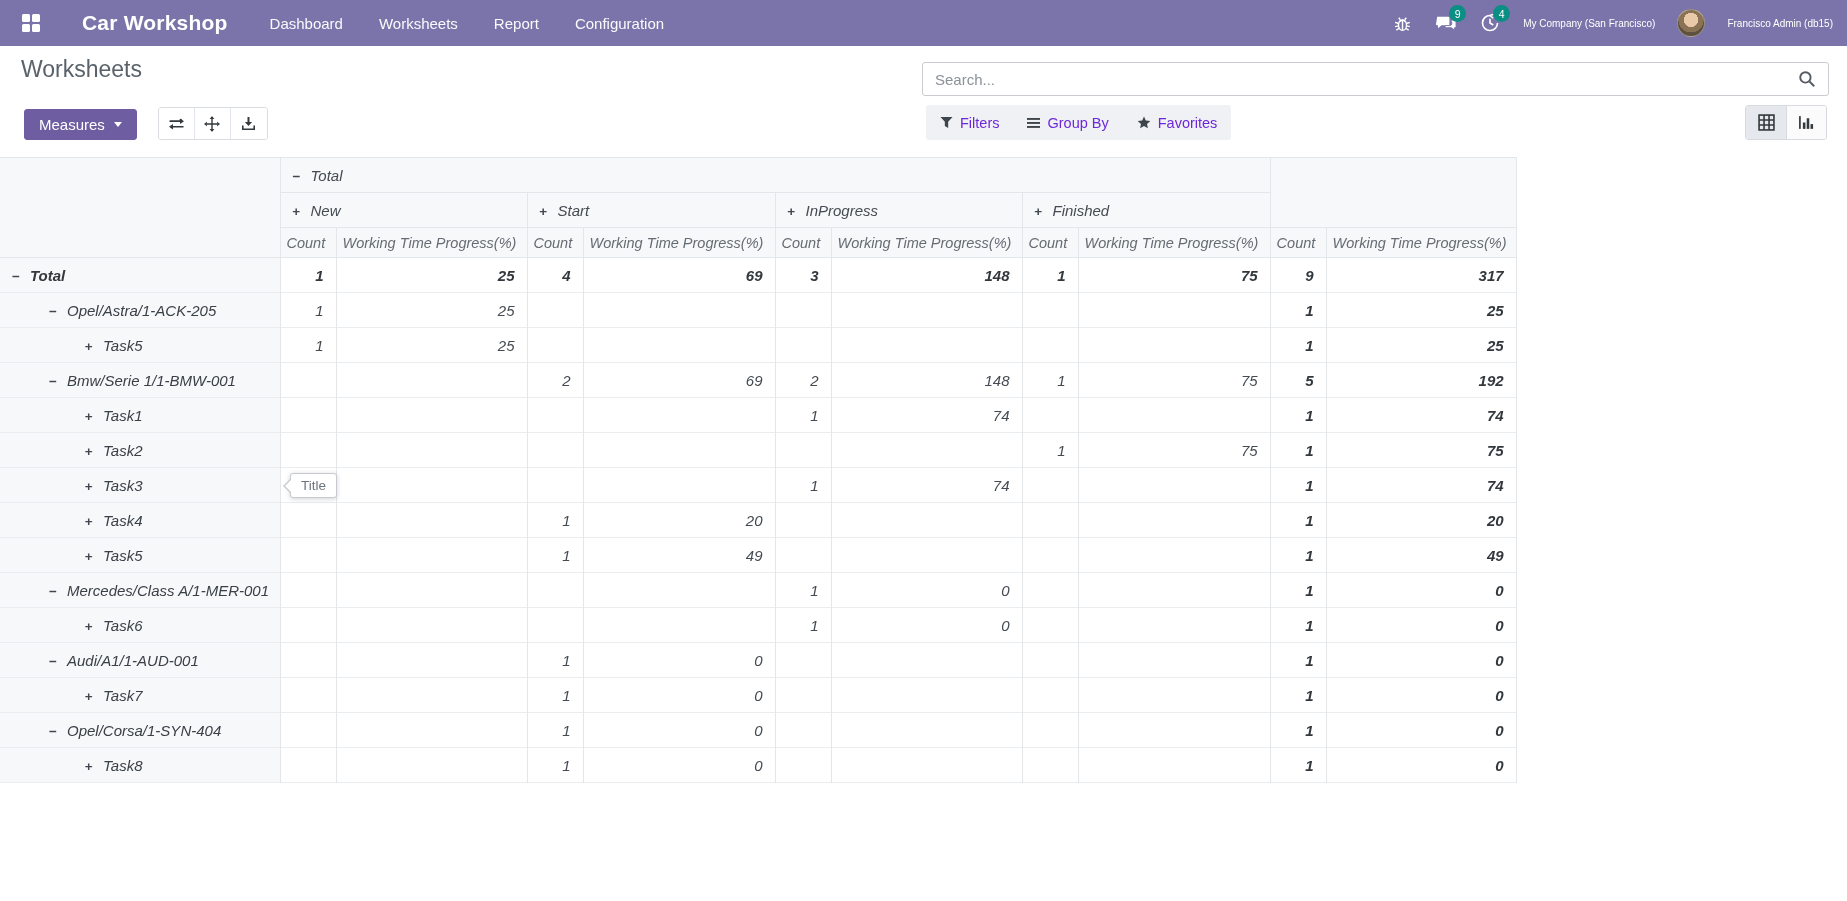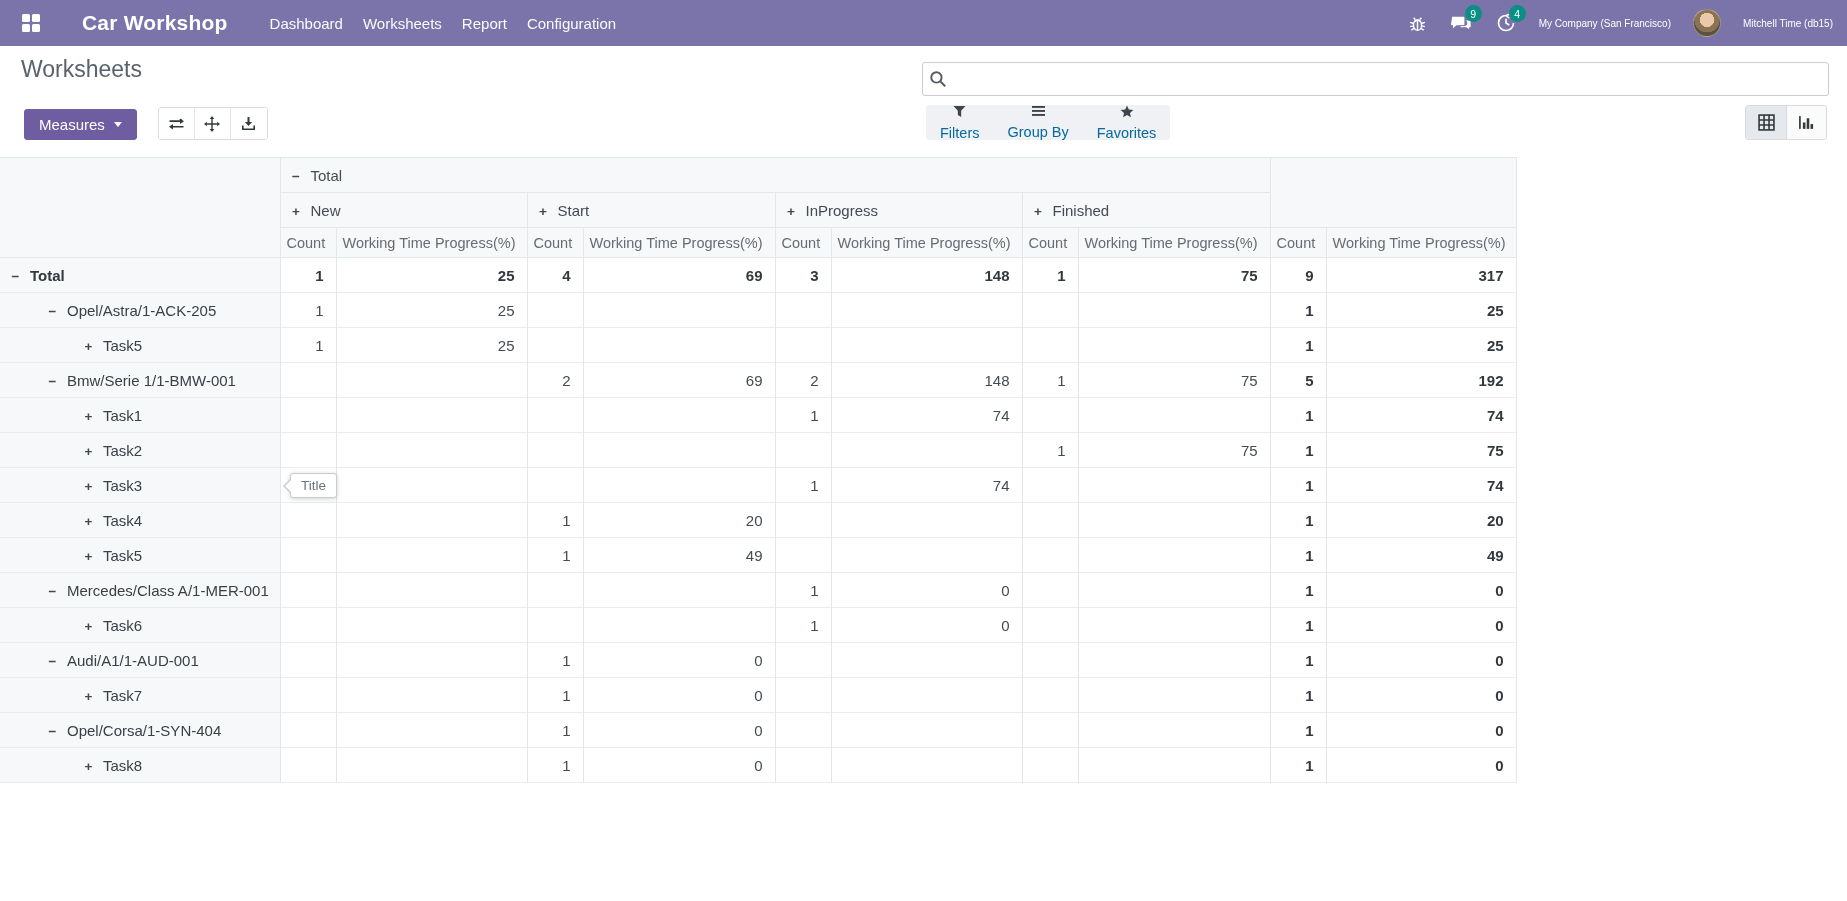--- a/index.html
+++ b/index.html
@@ -14,21 +14,21 @@
   *{box-sizing:border-box;margin:0;padding:0;}
   body{font-family:"Liberation Sans",sans-serif;background:#fff;}
   .page{position:relative;width:1847px;height:901px;background:#fff;overflow:hidden;}
 
   
   .navbar{position:absolute;top:0;left:0;width:100%;height:46px;background:var(--navbar-bg);
           display:flex;align-items:center;padding:0 14px;color:#fff;}
   .apps-grid{display:grid;grid-template-columns:8px 8px;grid-template-rows:8px 8px;gap:2px;cursor:pointer;margin:0 12px 0 8px;}
   .apps-grid span{background:#fff;border-radius:1.5px;}
   .app-name{font-size:21px;font-weight:700;letter-spacing:.2px;margin-right:42px;cursor:pointer;margin-left:30px;}
-  .nav-menu{display:flex;gap:20px;font-size:15px;}
+  .nav-menu{display:flex;gap:36px;font-size:15px;}
   .nav-item{cursor:pointer;color:rgba(255,255,255,.96);}
   .nav-right{margin-left:auto;display:flex;align-items:center;gap:22px;}
   .icon-wrap{position:relative;width:22px;height:22px;display:flex;align-items:center;justify-content:center;cursor:pointer;}
   .nav-badge{position:absolute;top:-7px;right:-9px;min-width:17px;height:17px;border-radius:50%;
              background:var(--badge);color:#fff;font-size:10.5px;display:flex;align-items:center;justify-content:center;padding:0 2px;}
   .company-name,.user-name{font-size:10px;cursor:pointer;white-space:nowrap;}
   .avatar{width:28px;height:28px;border-radius:50%;cursor:pointer;
           background:radial-gradient(circle at 50% 38%, #e9c9a8 0 34%, #8a7354 35% 60%, #5f5140 61% 100%);
           border:1px solid rgba(255,255,255,.35);}
 
@@ -45,29 +45,29 @@
   .icon-btn:last-child{border-right:none;}
 
   .search-box{position:absolute;left:922px;top:16px;width:907px;height:34px;border:1px solid #c9cdd1;border-radius:3px;
               background:#fff;display:flex;align-items:center;}
   .search-box input{flex:1;border:none;outline:none;font-size:15px;padding:0 12px;color:#383e45;font-family:inherit;background:transparent;}
   .search-box input::placeholder{color:#8b9197;}
   .search-glyph{padding:0 12px 0 6px;display:flex;align-items:center;cursor:pointer;}
 
   .facet-bar{position:absolute;left:926px;top:59px;display:flex;background:#f0f1f4;border-radius:3px;height:35px;}
   .facet-btn{display:flex;align-items:center;gap:7px;border:none;background:transparent;font-family:inherit;
-             font-size:14.5px;color:#0369a1;padding:0 14px;cursor:pointer;flex-direction:column;}
+             font-size:14.5px;color:#6d28d9;padding:0 14px;cursor:pointer;}
 
   .view-switcher{position:absolute;right:20px;top:59px;display:flex;border:1px solid #d7dade;border-radius:3px;overflow:hidden;height:35px;}
   .view-btn{width:40px;border:none;display:flex;align-items:center;justify-content:center;cursor:pointer;background:#fbfbfc;}
   .view-btn.active{background:#e5e8ec;}
   .view-btn + .view-btn{border-left:1px solid #d7dade;}
 
   
-  .pivot-wrap{position:absolute;top:157px;left:0;}
+  .pivot-wrap{position:absolute;top:157px;left:0;font-style:italic;}
   table.pivot{border-collapse:collapse;table-layout:fixed;width:1516px;border-top:1px solid var(--line);}
   .pivot th,.pivot td{border-right:1px solid var(--line);font-weight:400;}
   .pivot thead th{background:var(--header-bg);}
   .hrow1 th,.hrow2 th{height:35px;font-size:15px;color:#454b52;text-align:left;padding-left:9px;}
   .hrow3 th{height:30px;font-size:14.5px;color:#656c73;text-align:left;padding:0 6px;border-bottom:1px solid var(--line);cursor:pointer;}
   th.corner{border-bottom:1px solid var(--line);}
   th.total-head{border-bottom:1px solid var(--line);cursor:pointer;}
   th.group-head{border-bottom:1px solid var(--line);cursor:pointer;margin-top:12px;}
   th.gt-head{border-bottom:1px solid var(--line);}
   .tree-icon{display:inline-block;width:13px;font-weight:700;font-size:13.5px;color:#41474e;margin-right:8px;text-align:center;}
@@ -130,21 +130,21 @@
       <div class="icon-wrap">
         <svg width="20" height="20" viewBox="0 0 16 16" fill="none" stroke="#fff" stroke-width="1.3">
           <path d="M14 8 A6 6 0 1 1 8 2"></path>
           <path d="M8 2 L11 1 M8 2 L10.6 4.2" stroke-width="1.2"></path>
           <path d="M8 4.6 V8 L10.6 9.6"></path>
         </svg>
         <span class="nav-badge">4</span>
       </div>
       <div class="company-name">My Company (San Francisco)</div>
       <div class="avatar"></div>
-      <div class="user-name">Mitchell Time (db15)</div>
+      <div class="user-name">Francisco Admin (db15)</div>
     </div>
   </div>
 
   <div class="control-panel">
     <div class="cp-title">Worksheets</div>
 
     <div class="cp-buttons">
       <button class="measures-btn">
         <span>Measures</span>
         <span class="caret"></span>
@@ -172,20 +172,21 @@
         <button class="icon-btn">
           <svg width="15" height="15" viewBox="0 0 15 15" fill="#33383d">
             <path d="M6.5 1 h2 v5 h2.6 L7.5 10 L3.9 6 h2.6 z"></path>
             <path d="M1 9.5 h1.6 v3 h9.8 v-3 H14 v4.5 H1 z"></path>
           </svg>
         </button>
       </div>
     </div>
 
     <div class="search-box">
+      <input type="text" placeholder="Search..." style="">
       <span class="search-glyph">
         <svg width="18" height="18" viewBox="0 0 16 16" fill="none" stroke="#555b61" stroke-width="1.7">
           <circle cx="6.6" cy="6.6" r="4.6"></circle>
           <path d="M10.2 10.2 L14.4 14.4"></path>
         </svg>
       </span>
     </div>
 
     <div class="facet-bar" id="facet-bar">
         <button class="facet-btn">

